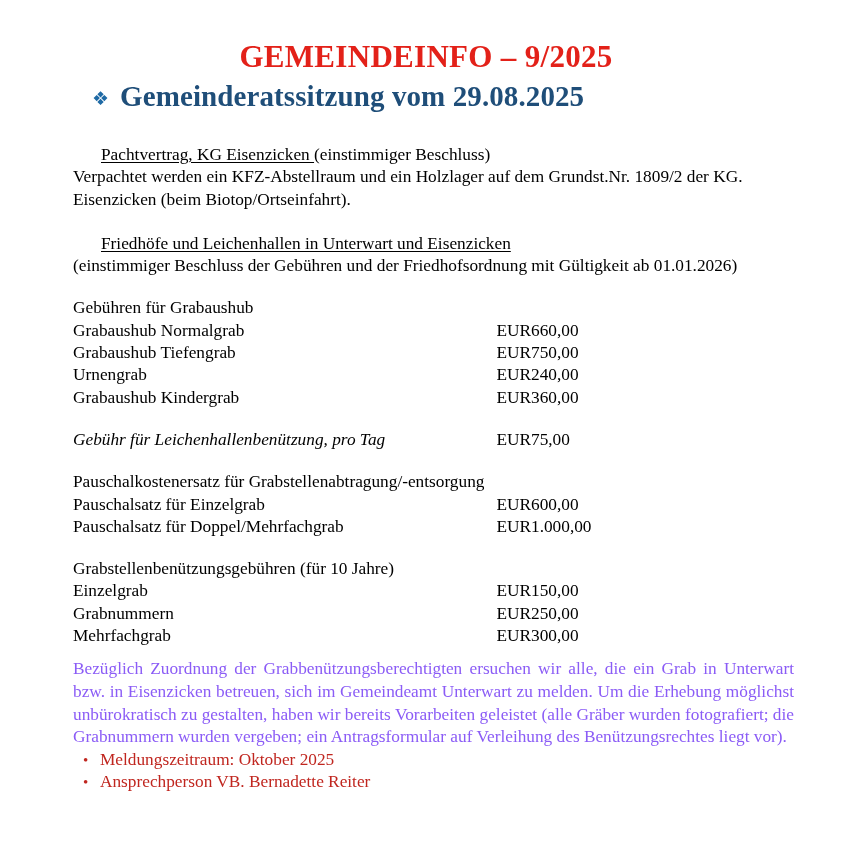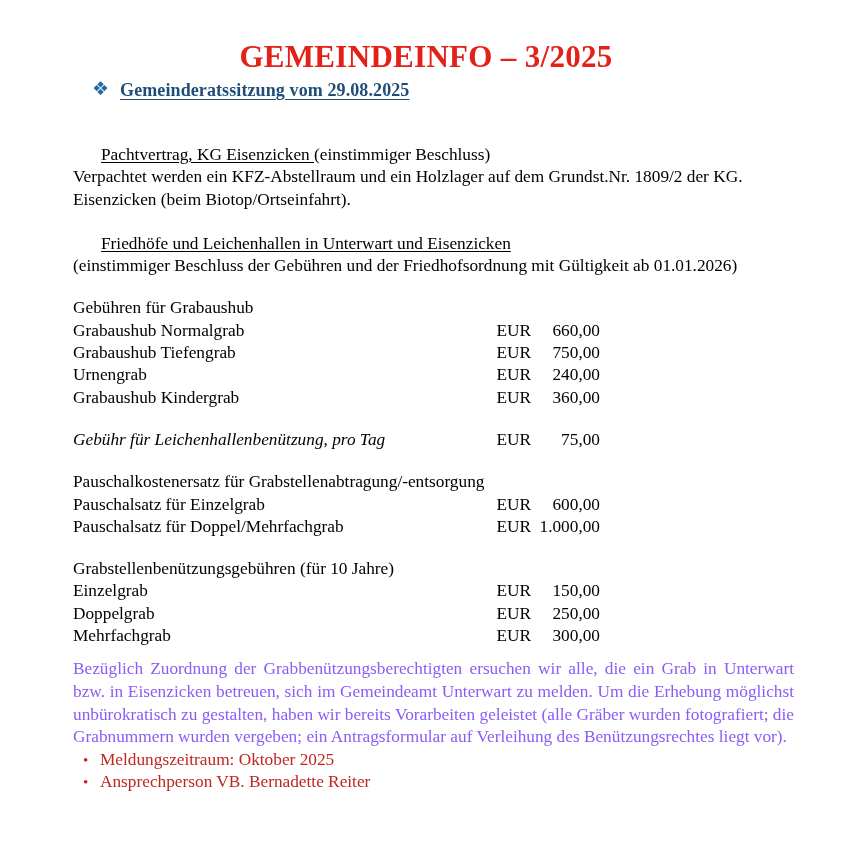--- a/index.html
+++ b/index.html
@@ -46,23 +46,22 @@
     color: #1f4e79;
   }
   .diamond-bullet {
     font-size: 19px;
     line-height: 1;
     color: #1f6aa5;
     position: relative;
     top: -1px;
   }
   .section-heading-text {
-    font-size: 18px;
+    font-size: 29px;
     font-weight: bold;
-    text-decoration: underline;
     text-underline-offset: 3px;
     letter-spacing: 0.1px;
   }
 
   
   .body-area {
     position: absolute;
     top: 144px;
     left: 73px;
     width: 721px;
@@ -90,21 +89,21 @@
   }
   .fee-table td {
     padding: 0;
     font-size: 17.3px;
     line-height: 22.3px;
     vertical-align: baseline;
     white-space: nowrap;
   }
   .fee-label { width: 411px; }
   .fee-cur   { width: 47px; text-align: right; }
-  .fee-amt   { text-align: right; }
+  .fee-amt   { text-align: left; }
 
   .fee-label.italic { font-style: italic; }
 
   
   .red-block {
     color: #8b5cf6;
     text-align: justify;
     margin: 0;
     font-size: 17.3px;
     line-height: 22.6px;
@@ -127,21 +126,21 @@
     top: 0;
     font-size: 15px;
     line-height: 22.6px;
   }
 </style>
 </head>
 <body>
 
 <div class="page">
 
-  <h1 class="doc-title">GEMEINDEINFO – 3/2025</h1>
+  <h1 class="doc-title">GEMEINDEINFO – 9/2025</h1>
 
   <div class="section-heading">
     <span class="diamond-bullet">❖</span>
     <span class="section-heading-text">Gemeinderatssitzung vom 29.08.2025</span>
   </div>
 
   <div class="body-area">
 
     <p class="para"><span class="u">Pachtvertrag, KG Eisenzicken </span><span>(einstimmiger Beschluss)</span></p>
     <p class="para">Verpachtet werden ein KFZ-Abstellraum und ein Holzlager auf dem Grundst.Nr. 1809/2 der KG. Eisenzicken (beim Biotop/Ortseinfahrt).</p>
@@ -213,21 +212,21 @@
 
     <p class="subhead">Grabstellenbenützungsgebühren (für 10 Jahre)</p>
     <table class="fee-table">
       <tbody>
         <tr>
           <td class="fee-label">Einzelgrab</td>
           <td class="fee-cur">EUR</td>
           <td class="fee-amt">150,00</td>
         </tr>
         <tr>
-          <td class="fee-label">Doppelgrab</td>
+          <td class="fee-label">Grabnummern</td>
           <td class="fee-cur">EUR</td>
           <td class="fee-amt">250,00</td>
         </tr>
         <tr>
           <td class="fee-label">Mehrfachgrab</td>
           <td class="fee-cur">EUR</td>
           <td class="fee-amt">300,00</td>
         </tr>
       </tbody>
     </table>

